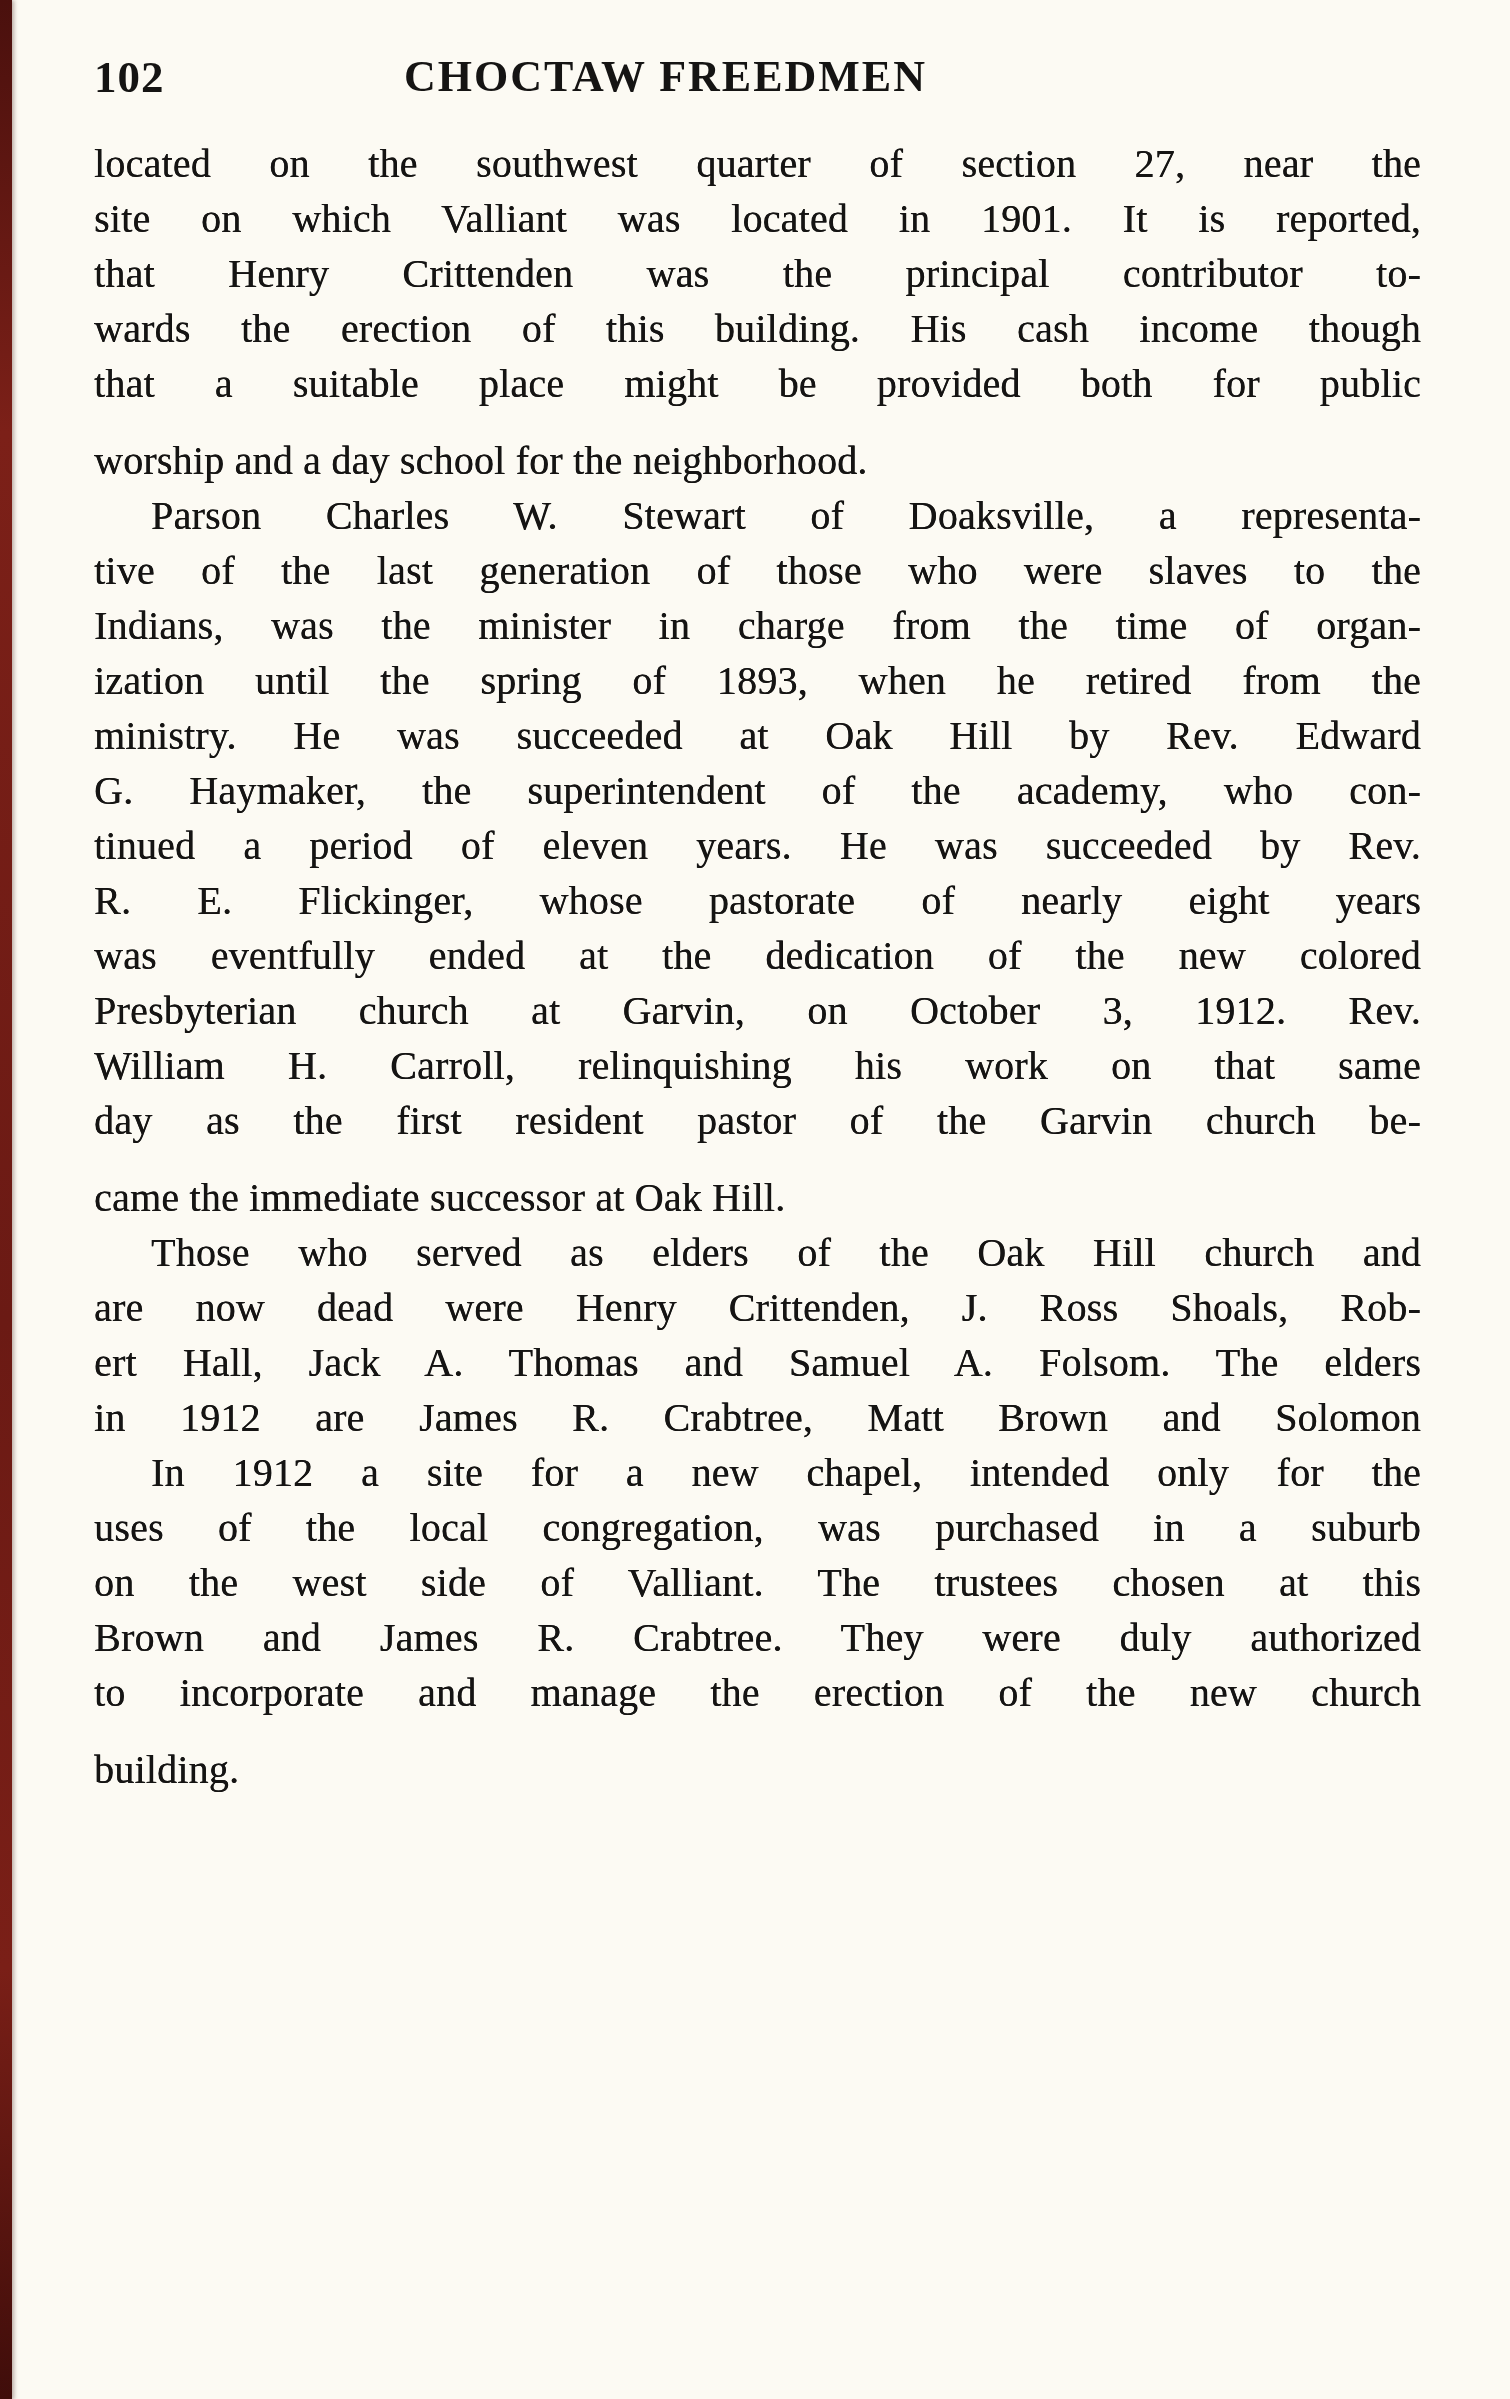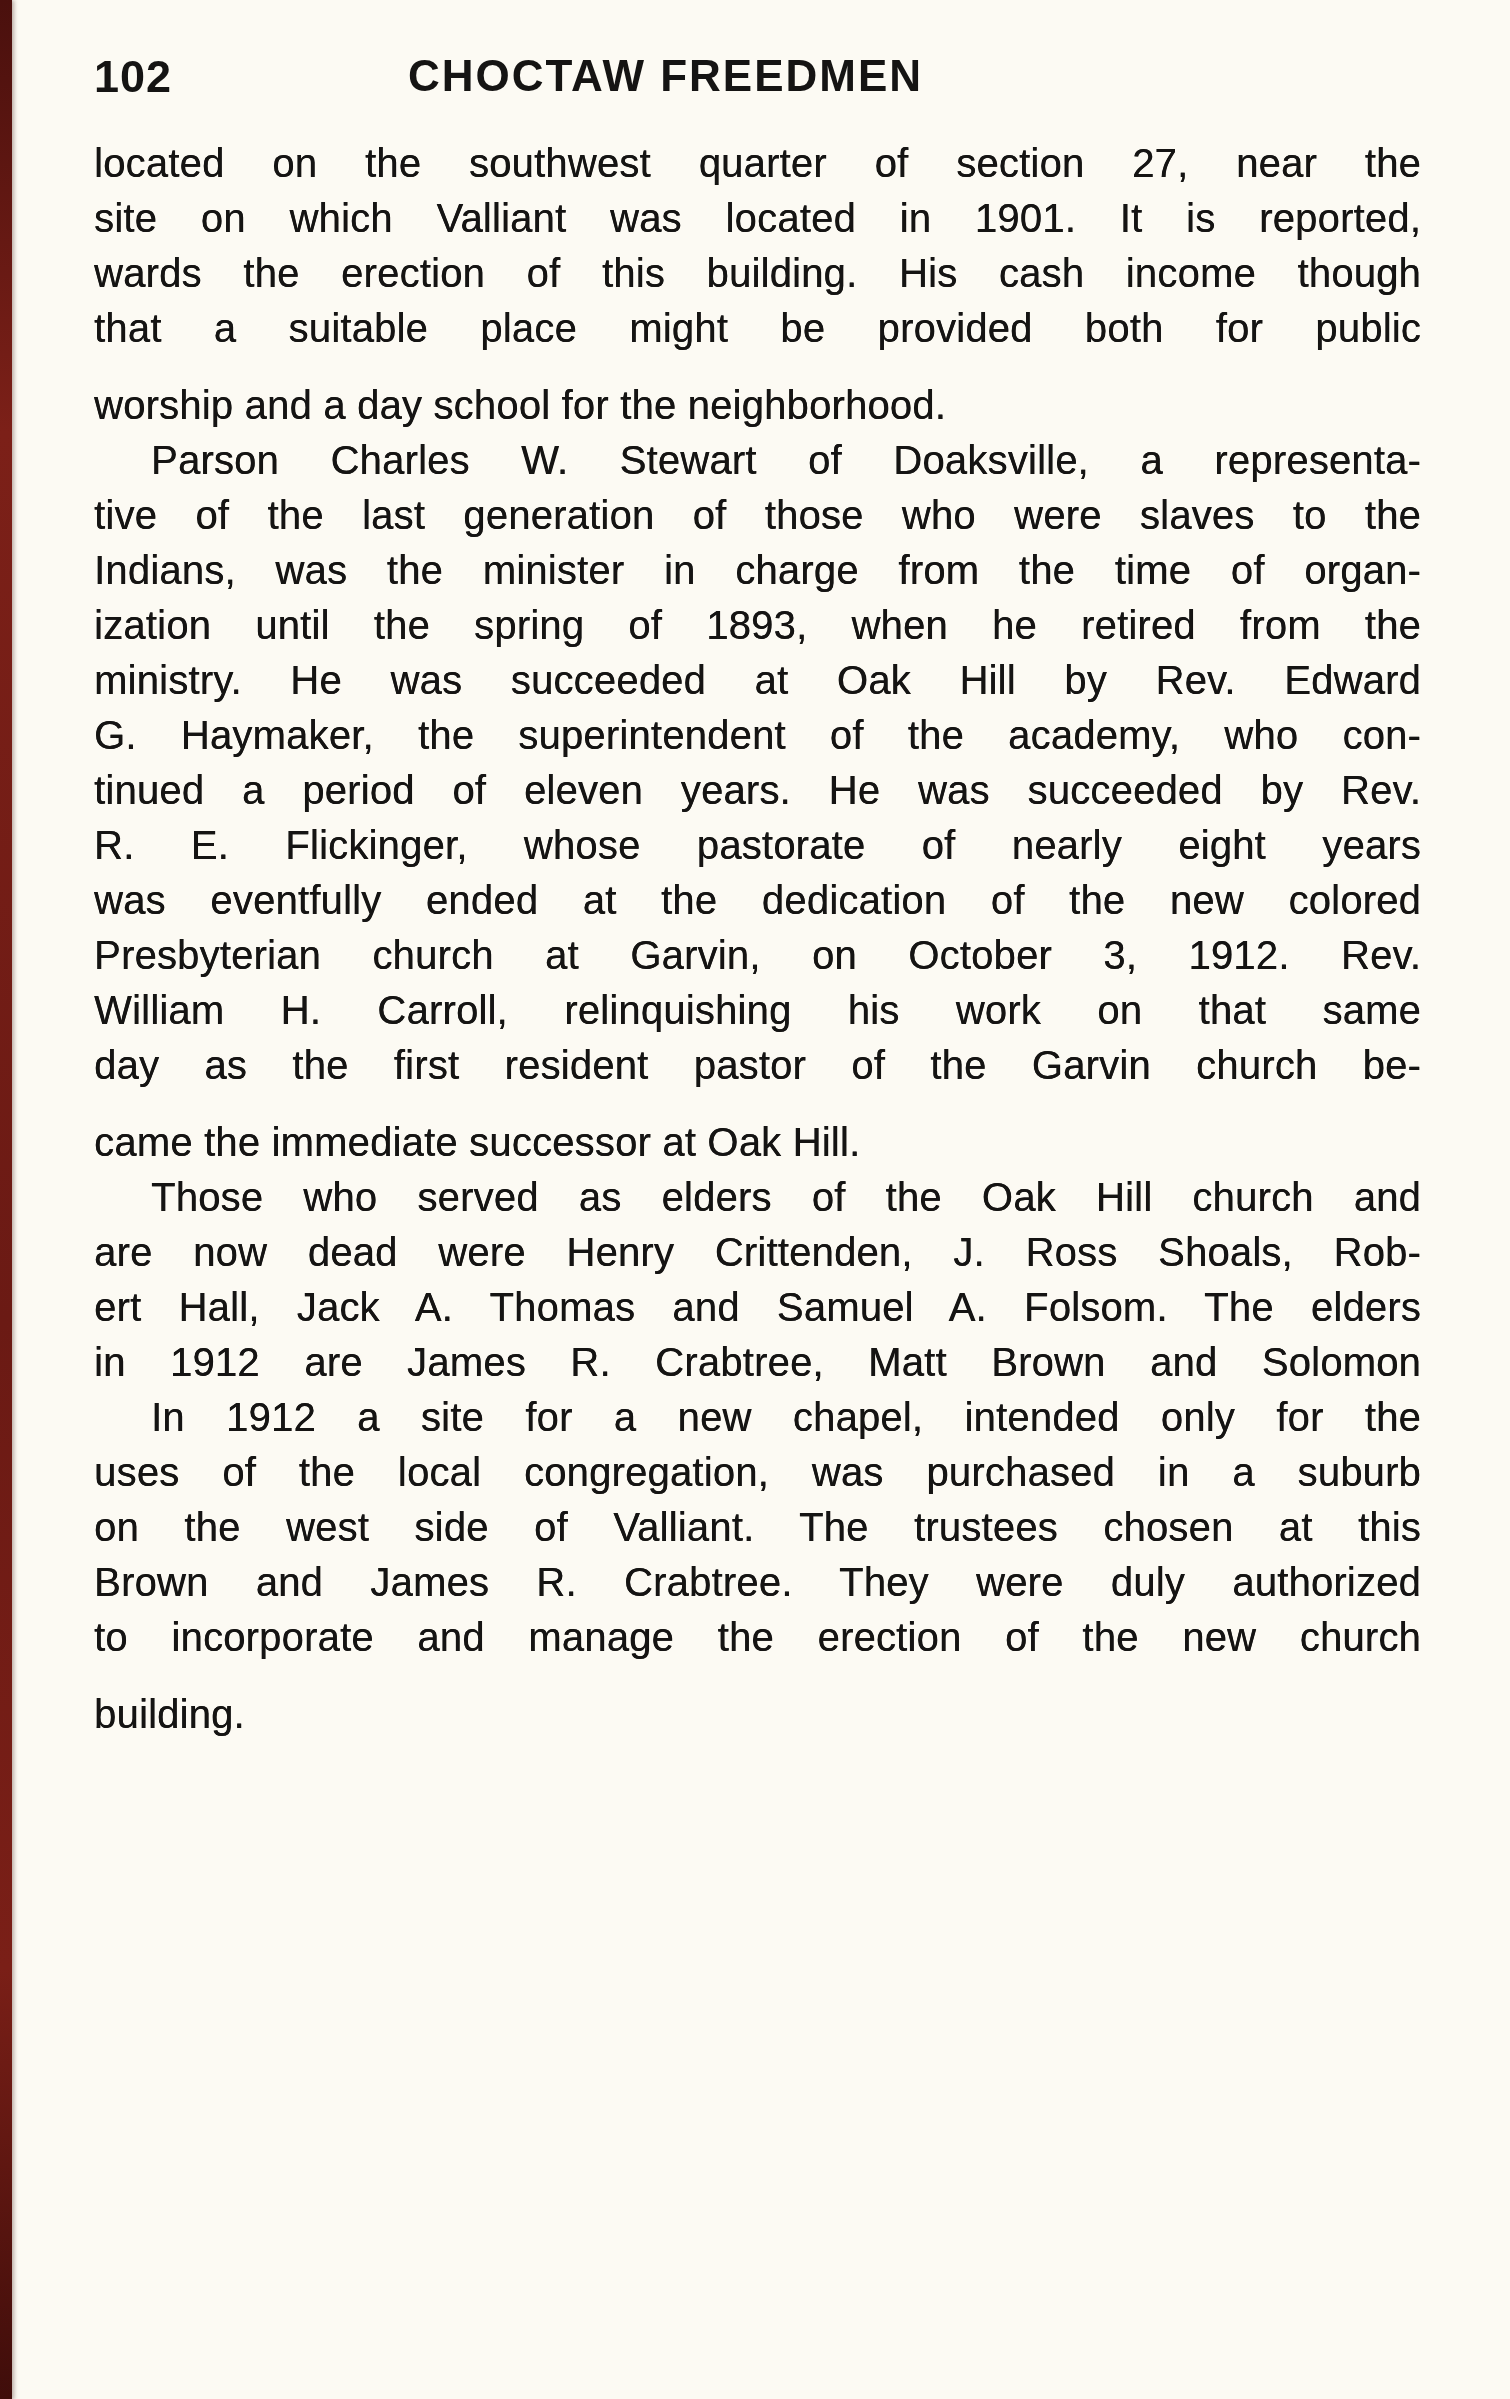--- a/index.html
+++ b/index.html
@@ -6,21 +6,21 @@
     margin: 0;
     padding: 0;
     background: #e9e5da;
   }
   .page {
     position: relative;
     width: 1511px;
     height: 2400px;
     background: #fcfaf3;
     overflow: hidden;
-    font-family: Liberation Sans, sans-serif;
+    font-family: Liberation Serif, serif;
     color: #151413;
   }
   
   .spine {
     position: absolute;
     left: 0; top: 0;
     width: 12px; height: 100%;
     background: linear-gradient(180deg, #4a100d 0%, #7c2018 18%, #6b1a14 55%, #7a1f17 82%, #3f0d0a 100%);
     box-shadow: 2px 0 4px rgba(60, 20, 15, 0.35);
   }
@@ -74,20 +74,21 @@
 <div class="page">
   <div class="spine"></div>
   <div class="sheet">
     <header class="page-header">
       <span class="page-number">102</span>
       <span class="running-title">CHOCTAW FREEDMEN</span>
     </header>
     <main class="text-block" id="paragraphs">
         <div class="line">located on the southwest quarter of section 27, near the</div>
         <div class="line">site on which Valliant was located in 1901.  It is reported,</div>
+        <div class="line">that Henry Crittenden was the principal contributor to-</div>
         <div class="line">wards the erection of this building.  His cash income though</div>
         <div class="line">that a suitable place might be provided both for public</div>
         <div class="line last">worship and a day school for the neighborhood.</div>
         <div class="line indent">Parson Charles W. Stewart of Doaksville, a representa-</div>
         <div class="line">tive of the last generation of those who were slaves to the</div>
         <div class="line">Indians, was the minister in charge from the time of organ-</div>
         <div class="line">ization until the spring of 1893, when he retired from the</div>
         <div class="line">ministry.  He was succeeded at Oak Hill by Rev. Edward</div>
         <div class="line">G. Haymaker, the superintendent of the academy, who con-</div>
         <div class="line">tinued a period of eleven years. He was succeeded by Rev.</div>

